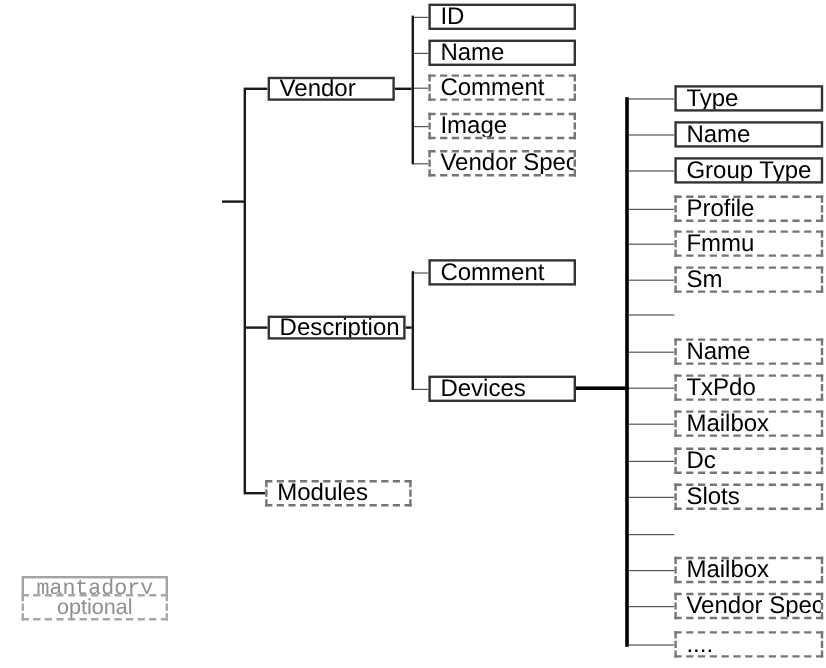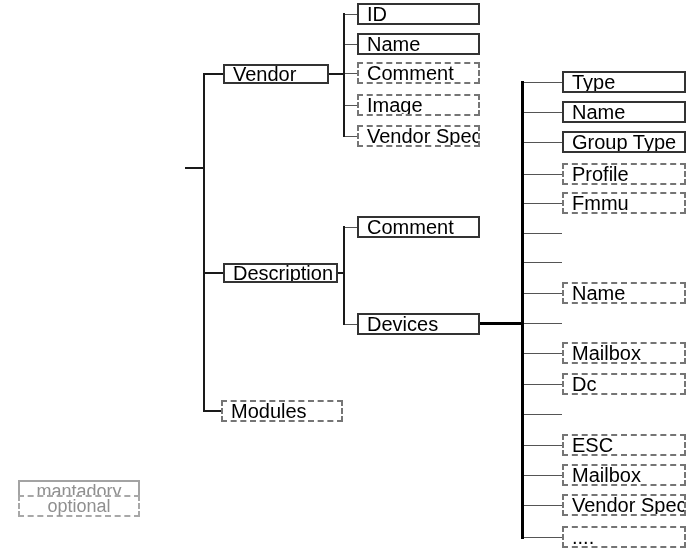--- a/index.html
+++ b/index.html
@@ -36,21 +36,21 @@
     width: 122px;
     height: 22px;
     background: #ffffff;
     display: flex;
     align-items: center;
     justify-content: center;
     font-size: 18px;
     line-height: 18px;
     color: #8f8f8f;
   }
-  .legend-mandatory { border: 2px solid #a3a3a3; }
+  .legend-mandatory { border: 2px solid #a3a3a3; font-family: Liberation Mono, monospace; }
   .legend-optional  { border: 2px dashed #a8a8a8; }
 </style>
 </head>
 <body>
 
 <div class="canvas">
 
   <div class="line" style="left:185px;top:167px;width:20px;height:2px"></div>
   <div class="line" style="left:203px;top:73px;width:2px;height:339px"></div>
   <div class="line" style="left:205px;top:73px;width:18px;height:2px"></div>
@@ -101,24 +101,26 @@
   <div class="node optional" style="left:357px;top:125px;width:123px;height:22px">Vendor Spec</div>
 
   <div class="node mandatory" style="left:357px;top:216px;width:123px;height:22px">Comment</div>
   <div class="node mandatory" style="left:357px;top:313px;width:123px;height:22px">Devices</div>
 
   <div class="node mandatory" style="left:562px;top:71px;width:124px;height:22px">Type</div>
   <div class="node mandatory" style="left:562px;top:101px;width:124px;height:22px">Name</div>
   <div class="node mandatory" style="left:562px;top:131px;width:124px;height:22px">Group Type</div>
   <div class="node optional" style="left:562px;top:163px;width:124px;height:22px">Profile</div>
   <div class="node optional" style="left:562px;top:192px;width:124px;height:22px">Fmmu</div>
+  <div class="node optional" style="left:562px;top:222px;width:124px;height:22px">Sm</div>
   <div class="node optional" style="left:562px;top:282px;width:124px;height:22px">Name</div>
+  <div class="node optional" style="left:562px;top:312px;width:124px;height:22px">TxPdo</div>
   <div class="node optional" style="left:562px;top:342px;width:124px;height:22px">Mailbox</div>
   <div class="node optional" style="left:562px;top:373px;width:124px;height:22px">Dc</div>
-  <div class="node optional" style="left:562px;top:434px;width:124px;height:22px">ESC</div>
+  <div class="node optional" style="left:562px;top:403px;width:124px;height:22px">Slots</div>
   <div class="node optional" style="left:562px;top:464px;width:124px;height:22px">Mailbox</div>
   <div class="node optional" style="left:562px;top:494px;width:124px;height:22px">Vendor Spec</div>
   <div class="node optional" style="left:562px;top:526px;width:124px;height:22px">....</div>
 
   <div class="legend-item legend-mandatory" style="left:18px;top:480px">mantadory</div>
   <div class="legend-item legend-optional" style="left:18px;top:495px">optional</div>
 
 </div>
 
 </body></html>

